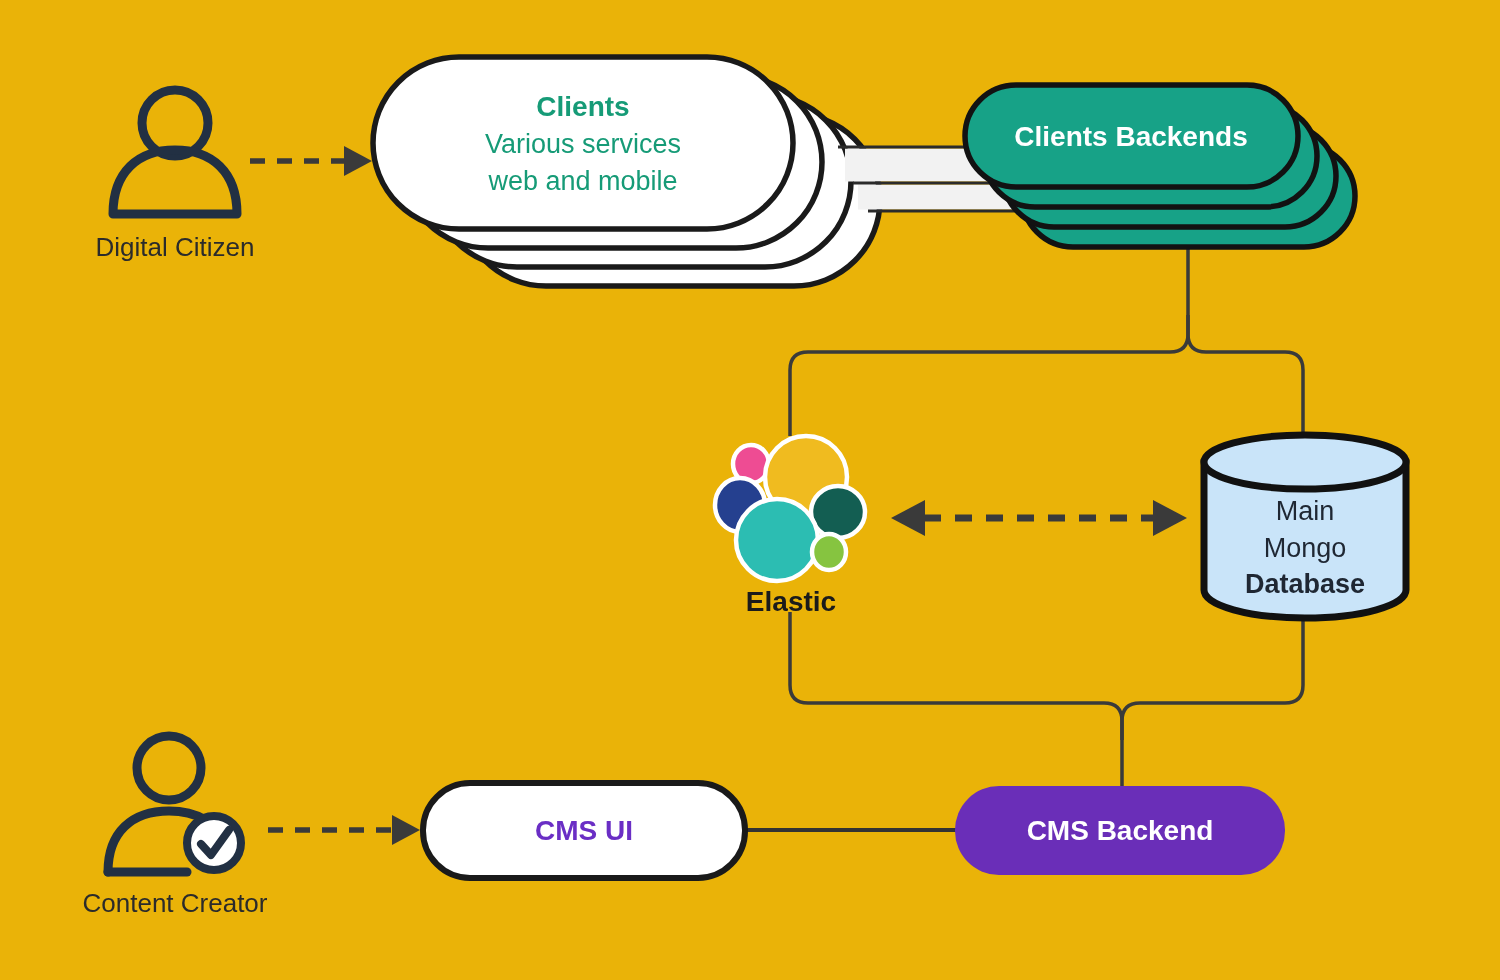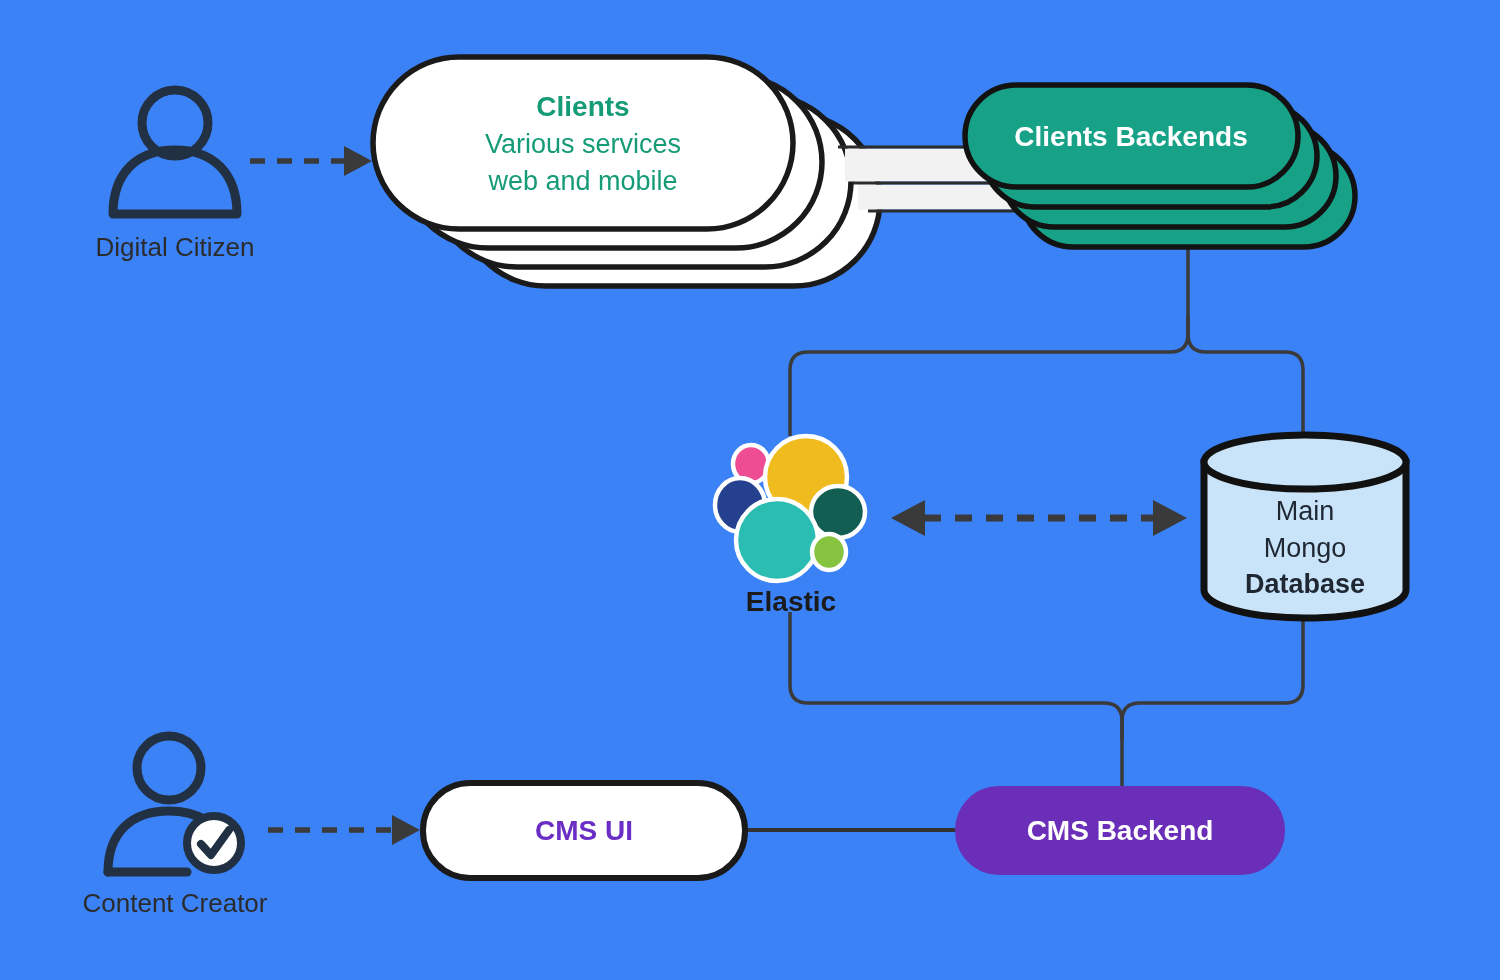--- a/index.html
+++ b/index.html
@@ -1,19 +1,19 @@
 <!DOCTYPE html>
 <html><head>
 <meta charset="utf-8">
 <style>
   html,body{margin:0;padding:0;background:#ffffff;}
   .canvas{
     position:relative;
     width:1500px;height:980px;
-    background:#3b82f6;
+    background:#eab308;
     font-family:"Liberation Sans", sans-serif;
     overflow:hidden;
     text-decoration:underline;
   }
   svg text{font-family:"Liberation Sans", sans-serif;}
   .node-label{font-weight:700;}
 </style>
 </head>
 <body>
 

